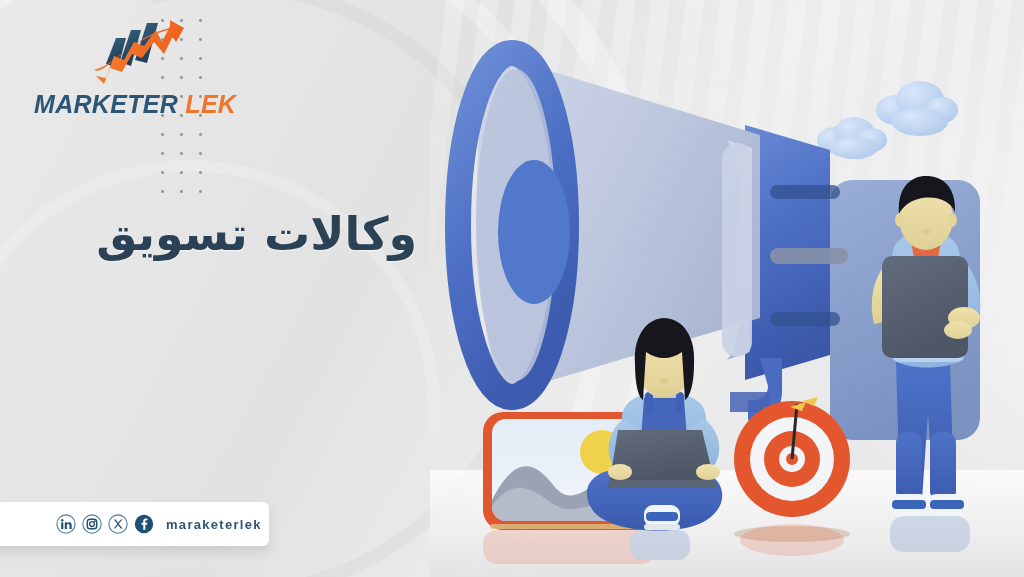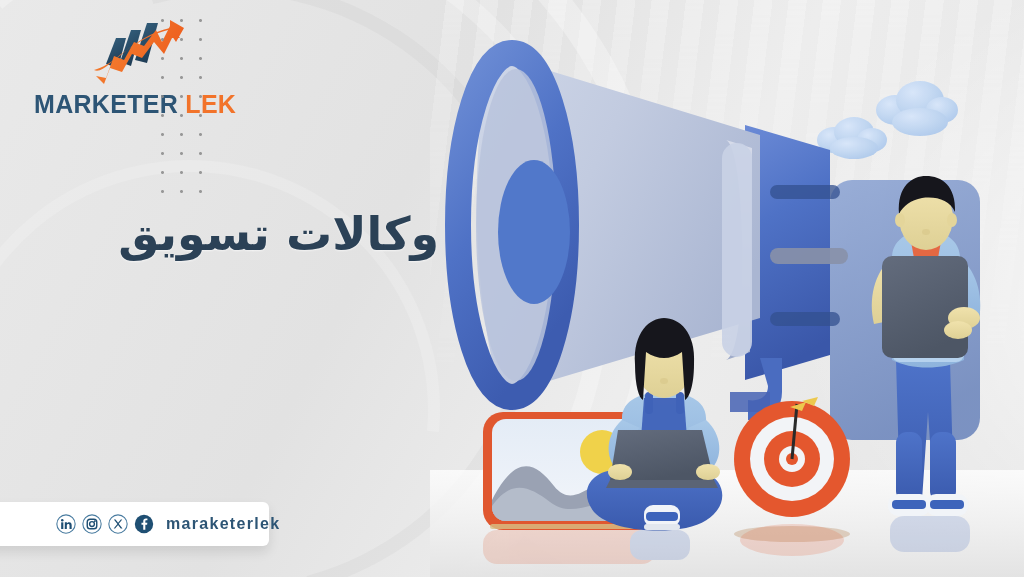--- a/index.html
+++ b/index.html
@@ -41,37 +41,38 @@
     -webkit-mask-image:linear-gradient(to bottom, rgba(0,0,0,.9), rgba(0,0,0,0) 92%);
             mask-image:linear-gradient(to bottom, rgba(0,0,0,.9), rgba(0,0,0,0) 92%);
   }
 
   
   .logo-wrap{ position:absolute; left:22px; top:12px; width:210px; }
   .logo-mark{ width:112px; height:76px; margin-left:62px; display:block; }
   .logo-text{
     margin-top:2px; margin-left:12px;
     font-weight:bold; font-size:25px; letter-spacing:.3px;
+    font-style:italic;
     white-space:nowrap;
   }
   .logo-text .m{ color:#2d5575; }
   .logo-text .l{ color:#f2732a; }
 
   
   .dots{
     position:absolute; left:150px; top:8px; width:56px; height:190px;
     background-image:radial-gradient(#8a8a8a 1.35px, transparent 1.5px);
     background-size:19px 19px;
     background-position:3px 3px;
     opacity:.85;
   }
 
   
   .headline{
-    position:absolute; right:585px; top:205px;
+    position:absolute; right:607px; top:205px;
     text-align:center; direction:rtl;
     color:#2b4156;
     font-family:"DejaVu Sans", sans-serif;
     font-weight:bold;
     line-height:1.28;
     text-shadow:0 1px 2px rgba(255,255,255,.6);
     margin-left:22px;
   }
   .headline .l1{ font-size:46px; white-space:nowrap; }
   .headline .l2{ font-size:46px; white-space:nowrap; margin-top:4px; }
@@ -79,21 +80,21 @@
   
   .footer-bar{
     position:absolute; left:-14px; top:502px; width:283px; height:44px;
     background:#fff; border-radius:6px;
     box-shadow:0 6px 12px rgba(0,0,0,.10);
     display:flex; align-items:center; gap:6px;
     padding-left:70px;
   }
   .soc{ width:20px; height:20px; flex:0 0 auto; }
   .handle{
-    font-size:16px; font-weight:bold; color:#2d5575;
+    font-size:13px; font-weight:bold; color:#2d5575;
     letter-spacing:1.3px; margin-left:6px; white-space:nowrap;
   }
 
   
   .illus{ position:absolute; left:430px; top:0; width:594px; height:577px; }
   .illus svg{ display:block; }
 </style>
 </head>
 <body>
 

